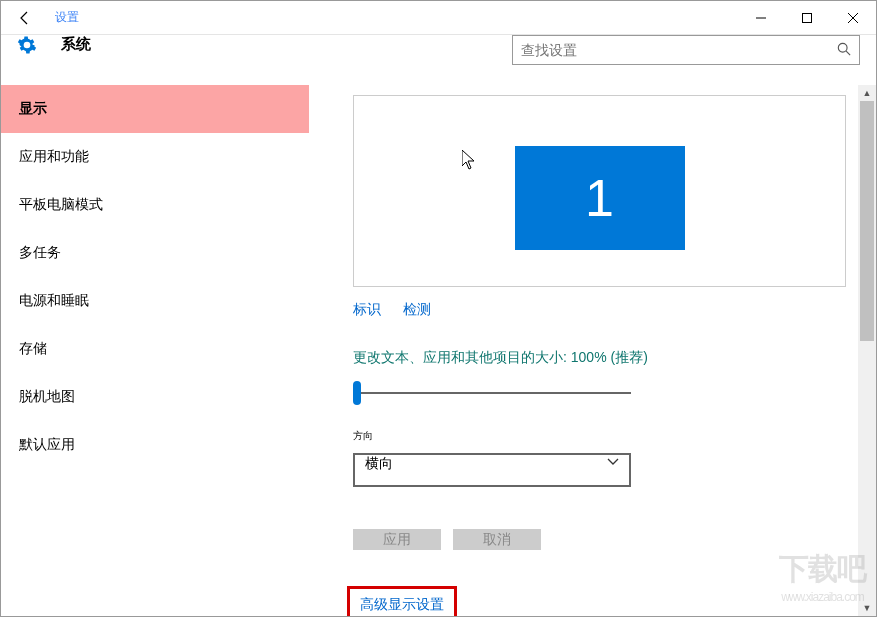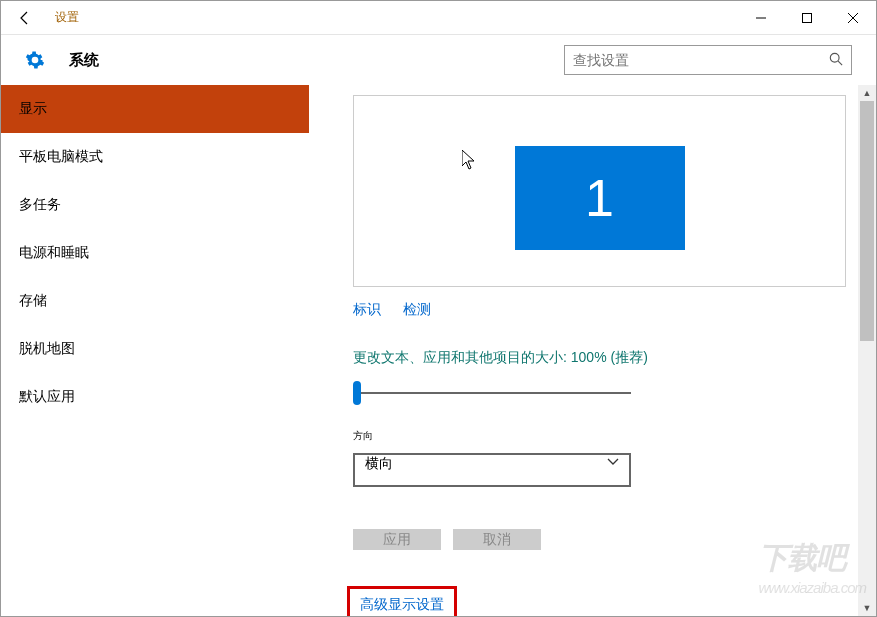--- a/index.html
+++ b/index.html
@@ -1,36 +1,36 @@
 <!DOCTYPE html>
 <html><head>
   <meta charset="utf-8">
   <style>
     * { margin: 0; padding: 0; box-sizing: border-box; font-family: "Microsoft YaHei", "Segoe UI", sans-serif; }
     body { width: 877px; height: 617px; background: #fff; overflow: hidden; border: 1px solid #999; position: relative; }
     
     .titlebar { height: 34px; display: flex; align-items: center; border-bottom: 1px solid #e5e5e5; }
     .titlebar .back-btn { width: 48px; height: 100%; display: flex; align-items: center; justify-content: center; font-size: 16px; cursor: pointer; }
-    .titlebar .title { flex: 1; font-size: 12px; color: #a16207; padding-left: 6px; }
+    .titlebar .title { flex: 1; font-size: 12px; color: #3b82f6; padding-left: 6px; }
     .titlebar .win-controls { display: flex; height: 100%; }
     .titlebar .win-btn { width: 46px; height: 100%; display: flex; align-items: center; justify-content: center; font-size: 11px; cursor: pointer; }
     .titlebar .win-btn svg { width: 10px; height: 10px; }
     
-    .header { height: 50px; display: flex; align-items: center; padding: 0 24px; }
+    .header { height: 50px; display: flex; align-items: flex-start; padding: 0 16px; }
     .header .gear { width: 20px; height: 20px; display: flex; align-items: center; justify-content: center; }
     .header .page-title { margin-left: 24px; font-size: 15px; font-weight: 600; color: #000; }
     .header .spacer { flex: 1; }
-    .header .search { width: 288px; height: 30px; border: 1px solid #999; display: flex; align-items: center; padding: 0 8px; }
+    .header .search { width: 348px; height: 30px; border: 1px solid #999; display: flex; align-items: center; padding: 0 8px; }
     .header .search input { flex: 1; border: none; outline: none; font-size: 14px; }
     .header .search .search-icon { color: #555; font-size: 14px; }
     
     .body { display: flex; height: calc(100% - 84px); }
     .sidebar { width: 308px; background: #fff; overflow-y: auto; }
     .sidebar-item { height: 48px; display: flex; align-items: center; padding-left: 18px; font-size: 14px; color: #000; cursor: pointer; }
-    .sidebar-item.active { background: #c2410c; }
+    .sidebar-item.active { background: #fca5a5; font-weight: bold; }
     
     .content { flex: 1; padding: 10px 26px 0 40px; position: relative; overflow-y: auto; }
     .content-inner { padding-right: 4px; }
     .monitor-card { border: 1px solid #ccc; height: 192px; margin-left: 4px; display: flex; align-items: center; justify-content: center; position: relative; }
     .monitor-block { width: 170px; height: 104px; background: #0078d7; color: #fff; font-size: 52px; font-weight: 300; display: flex; align-items: center; justify-content: center; margin-top: 14px; }
     .cursor-svg { position: absolute; left: 108px; top: 54px; }
     
     .link-row { margin-top: 14px; margin-left: 4px; font-size: 14px; }
     .link-row .alink { color: #0066cc; cursor: pointer; margin-right: 18px; }
     
@@ -48,22 +48,22 @@
     
     .adv-link-box { margin-top: 36px; margin-left: -2px; border: 3px solid #d40000; display: inline-block; padding: 6px 10px; }
     .adv-link { color: #0066cc; font-size: 14px; cursor: pointer; }
     
     .scrollbar { position: absolute; right: 0; top: 0; bottom: 0; width: 18px; background: #f0f0f0; }
     .scrollbar .thumb { position: absolute; left: 2px; right: 2px; top: 16px; height: 240px; background: #c0c0c0; }
     .scrollbar .arr { position: absolute; left: 0; right: 0; height: 16px; display: flex; align-items: center; justify-content: center; font-size: 9px; color: #555; }
     .scrollbar .arr.up { top: 0; }
     .scrollbar .arr.down { bottom: 0; }
 
-    .watermark { position: absolute; right: 10px; bottom: 20px; font-size: 30px; color: rgba(170,170,170,0.35); font-style: italic; font-weight: 700; pointer-events: none; letter-spacing: -1px; }
-    .watermark small { display: block; font-size: 15px; font-weight: 400; text-align: center; }
+    .watermark { position: absolute; right: 10px; bottom: 12px; font-size: 30px; color: rgba(170,170,170,0.35); font-weight: 700; pointer-events: none; letter-spacing: -1px; }
+    .watermark small { display: block; font-size: 12px; font-weight: 400; text-align: center; }
   </style>
 </head>
 <body>
 
 <div class="titlebar">
   <div class="back-btn">
     <svg width="16" height="16" viewBox="0 0 16 16">
         <path d="M10 2 L4 8 L10 14" stroke="#000" stroke-width="1.2" fill="none"></path>
       </svg>
   </div>
@@ -104,20 +104,23 @@
           <line x1="10.5" y1="10.5" x2="15" y2="15" stroke="#555" stroke-width="1.3"></line>
         </svg>
     </span>
   </div>
 </div>
 
 <div class="body">
   <div class="sidebar">
     <div class="sidebar-item active">
         <span>显示</span>
+      </div>
+    <div class="sidebar-item">
+        <span>应用和功能</span>
       </div>
     <div class="sidebar-item">
         <span>平板电脑模式</span>
       </div>
     <div class="sidebar-item">
         <span>多任务</span>
       </div>
     <div class="sidebar-item">
         <span>电源和睡眠</span>
       </div>

